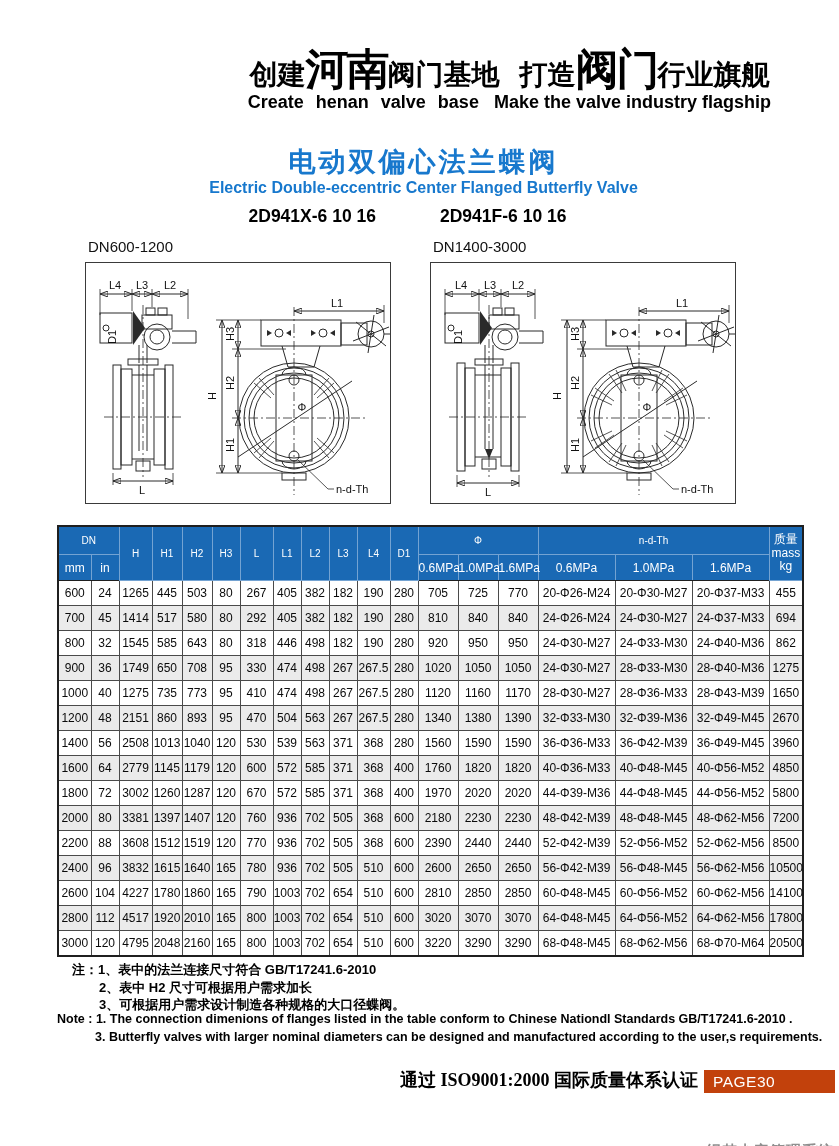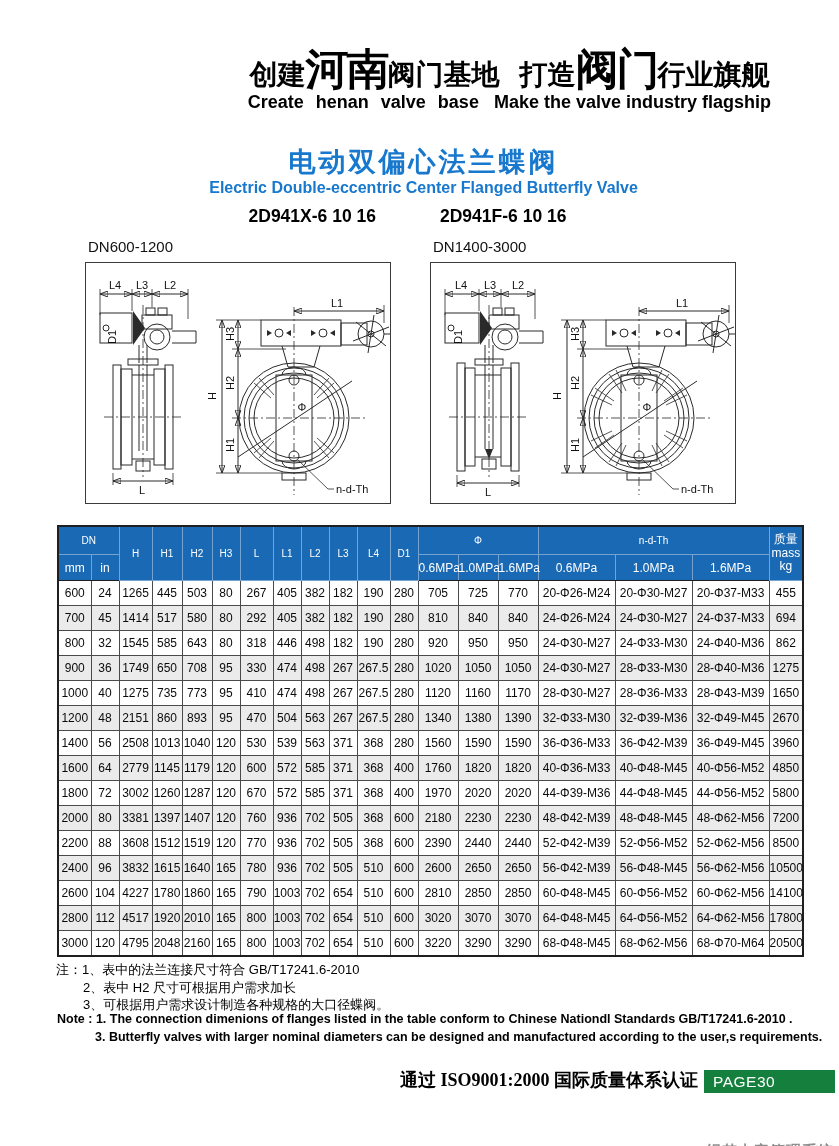--- a/index.html
+++ b/index.html
@@ -43,29 +43,29 @@
   .spec thead tr:nth-child(1) th{height:27px;}
   .spec thead tr:nth-child(2) th{height:25px;font-size:12px;}
   .spec th.small{font-size:8.5px;}
   .spec th.mass{font-size:12px;line-height:1.12;font-weight:400;}
   .spec thead tr:last-child th{border-bottom:1.5px solid #1f1f1f;}
   .spec td{border:1px solid #4a4a4a;text-align:center;font-size:12px;height:24px;
            padding:0;color:#0a0a0a;background:#fff;}
   .spec tbody tr:nth-child(even) td{background:#ebebeb;}
 
   
-  .notes-cn{position:absolute;left:56px;top:961px;font-size:13px;font-weight:400;line-height:17.5px;}
+  .notes-cn{position:absolute;left:72px;top:961px;font-size:13px;font-weight:700;line-height:17.5px;}
   .notes-cn .ind{padding-left:27px;}
   .notes-en{position:absolute;left:57px;top:1010px;font-size:12.5px;font-weight:700;line-height:18px;}
   .notes-en .ind{padding-left:38px;}
 
   
   .footer-cert{position:absolute;top:1068px;right:141px;font-size:18px;font-weight:600;
                font-family:"Liberation Serif","DejaVu Serif",serif;}
-  .page-badge{position:absolute;left:704px;top:1070px;width:131px;height:23px;background:#15803d;
+  .page-badge{position:absolute;left:704px;top:1070px;width:131px;height:23px;background:#c2410c;
               color:#fff;font-size:15.5px;line-height:23px;padding-left:9px;box-sizing:border-box;
               letter-spacing:.5px;}
   .watermark{position:absolute;right:5px;top:1142px;text-align:right;color:#8f8f8f;font-weight:700;
              line-height:1.25;text-shadow:1px 1px 0 #fff,-1px -1px 0 #fff,2px 2px 0 #c9c9c9;}
   .wm1{font-size:15px;letter-spacing:1px;}
   .wm2{font-size:12.5px;letter-spacing:2px;}
 </style>
 </head>
 <body>
 

